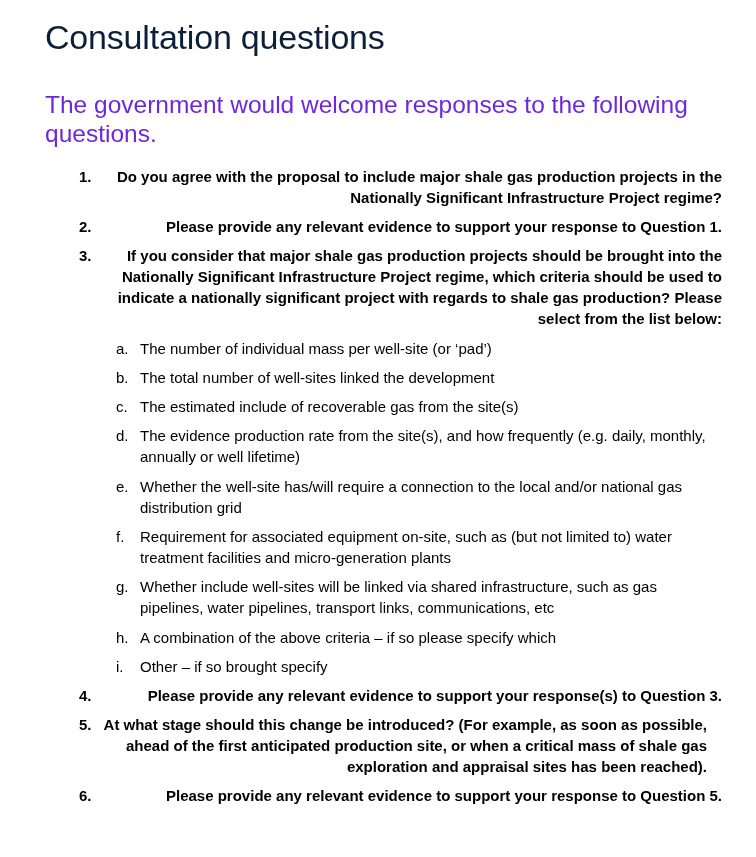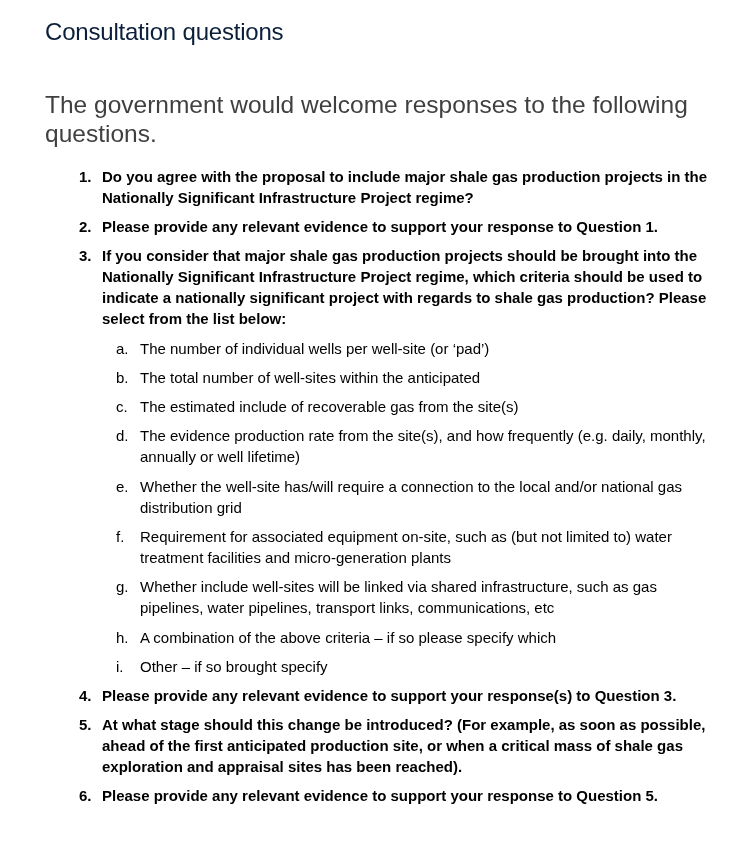--- a/index.html
+++ b/index.html
@@ -1,24 +1,24 @@
 <!DOCTYPE html>
 <html><head>
 <meta charset="utf-8">
 <style>
   html, body { margin: 0; padding: 0; background: #ffffff; }
   body { width: 756px; height: 857px; overflow: hidden; position: relative;
          font-family: "Liberation Sans", sans-serif; color: #000; }
   .h1 { position: absolute; left: 45px; top: 18px; margin: 0;
-        font-size: 24px; font-weight: normal; color: #0b1f3a; letter-spacing: -0.2px; }
+        font-size: 34px; font-weight: normal; color: #0b1f3a; letter-spacing: -0.2px; }
   .h2 { position: absolute; left: 45px; top: 90px; margin: 0; width: 660px;
-        font-size: 24.5px; line-height: 29px; font-weight: normal; color: #404040; }
+        font-size: 24.5px; line-height: 29px; font-weight: normal; color: #6d28d9; }
   .q { position: absolute; left: 79px; font-size: 15px; line-height: 21px; font-weight: bold; }
   .q .num { position: absolute; left: 0; top: 0; width: 22px; }
-  .q .txt { display: block; margin-left: 23px; width: 620px; }
+  .q .txt { display: block; margin-left: 23px; width: 620px; text-align: right; }
   .s { position: absolute; left: 116px; font-size: 15px; line-height: 21px; }
   .s .num { position: absolute; left: 0; top: 0; width: 22px; }
   .s .txt { display: block; margin-left: 24px; width: 570px; }
 </style>
 </head>
 <body>
 
 <h1 class="h1">Consultation questions</h1>
 <p class="h2">The government would welcome responses to the following questions.</p>
 
@@ -30,25 +30,25 @@
   <span class="num">2.</span>
   <span class="txt">Please provide any relevant evidence to support your response to Question 1.</span>
 </div>
 <div class="q" style="top:245px">
   <span class="num">3.</span>
   <span class="txt">If you consider that major shale gas production projects should be brought into the Nationally Significant Infrastructure Project regime, which criteria should be used to indicate a nationally significant project with regards to shale gas production? Please select from the list below:</span>
 </div>
 
 <div class="s" style="top:338px">
   <span class="num">a.</span>
-  <span class="txt">The number of individual wells per well-site (or ‘pad’)</span>
+  <span class="txt">The number of individual mass per well-site (or ‘pad’)</span>
 </div>
 <div class="s" style="top:367px">
   <span class="num">b.</span>
-  <span class="txt">The total number of well-sites within the anticipated</span>
+  <span class="txt">The total number of well-sites linked the development</span>
 </div>
 <div class="s" style="top:396px">
   <span class="num">c.</span>
   <span class="txt">The estimated include of recoverable gas from the site(s)</span>
 </div>
 <div class="s" style="top:425px">
   <span class="num">d.</span>
   <span class="txt">The evidence production rate from the site(s), and how frequently (e.g. daily, monthly, annually or well lifetime)</span>
 </div>
 <div class="s" style="top:476px">

